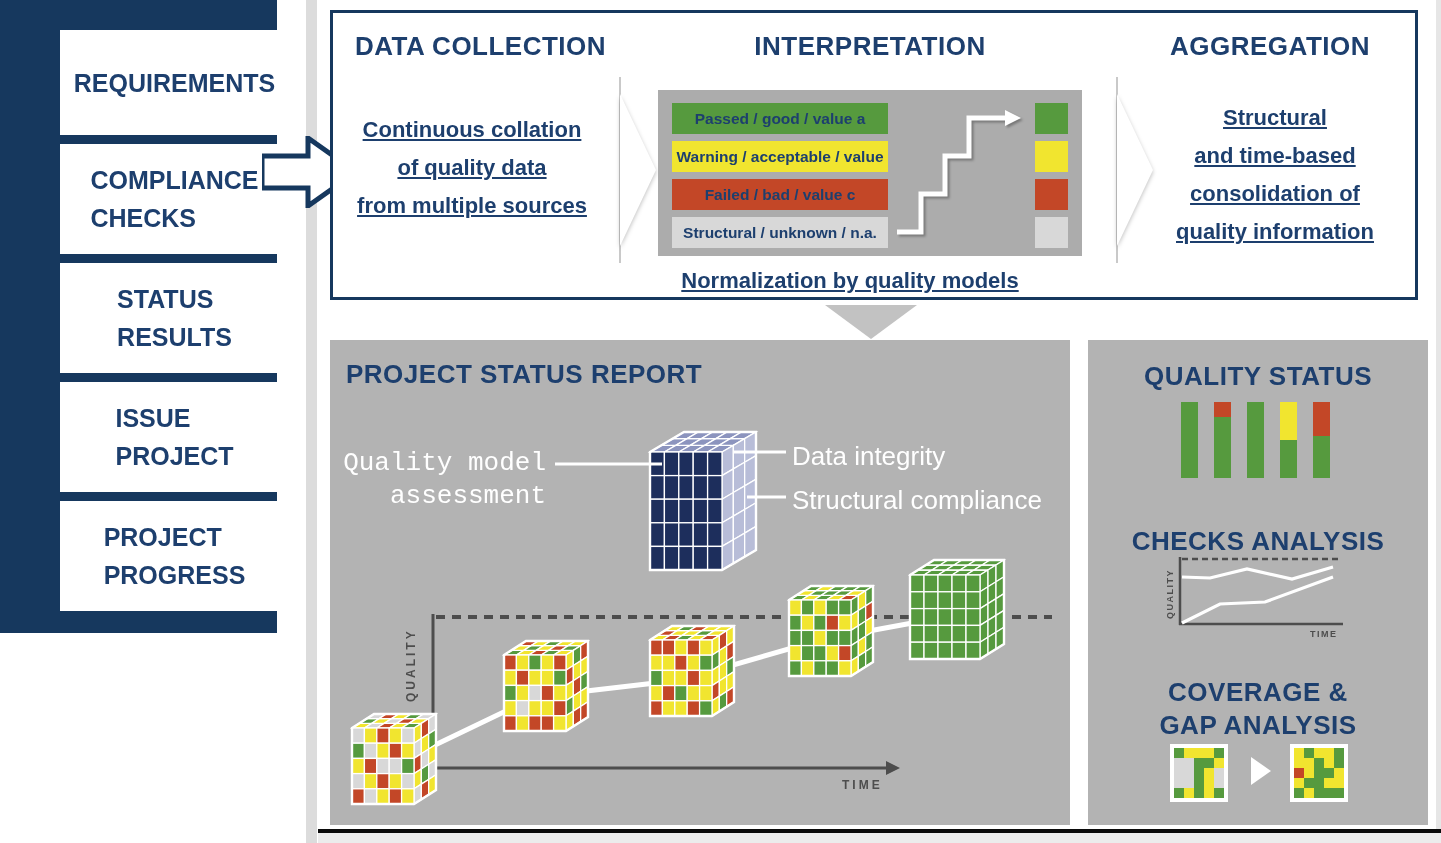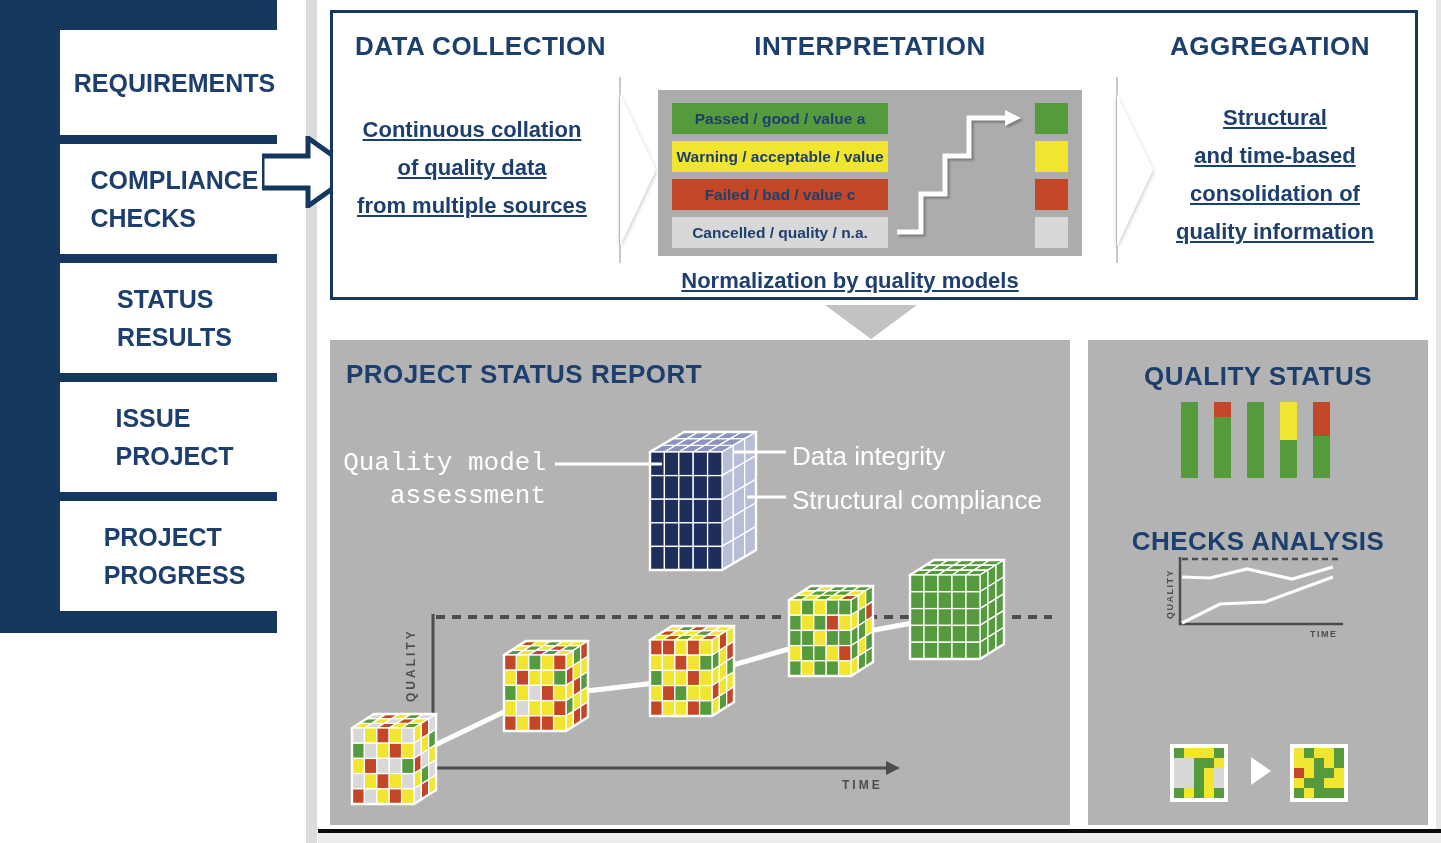--- a/index.html
+++ b/index.html
@@ -80,21 +80,21 @@
 
   <div class="h1 center" style="left:658px;top:31px;width:424px;">INTERPRETATION</div>
 
   <div id="interp-box">
       <div class="irow" style="top: 13px; background: rgb(86, 154, 62);">Passed / good / value a</div>
       <div class="isq" style="top: 13px; background: rgb(86, 154, 62);"></div>
       <div class="irow" style="top: 51px; background: rgb(241, 229, 47);">Warning / acceptable / value b</div>
       <div class="isq" style="top: 51px; background: rgb(241, 229, 47);"></div>
       <div class="irow" style="top: 89px; background: rgb(195, 71, 39);">Failed / bad / value c</div>
       <div class="isq" style="top: 89px; background: rgb(195, 71, 39);"></div>
-      <div class="irow" style="top: 127px; background: rgb(216, 216, 216);">Cancelled / quality / n.a.</div>
+      <div class="irow" style="top: 127px; background: rgb(216, 216, 216);">Structural / unknown / n.a.</div>
       <div class="isq" style="top: 127px; background: rgb(216, 216, 216);"></div>
     </div>
 
   <svg id="stair-svg" class="abs" style="left:880px;top:95px;" width="180" height="160" viewBox="880 95 180 160">
     <polyline points="897,232 921,232 921,194 945,194 945,156 969,156 969,118 1005,118" fill="none" stroke="#ffffff" stroke-width="5"></polyline>
     <polygon points="1005,110 1021,118 1005,126" fill="#ffffff"></polygon>
   </svg>
 
   <div class="body-txt" style="left:580px;top:262px;width:540px;">Normalization by quality models</div>
 
@@ -497,20 +497,22 @@
   <svg id="trend-svg" class="abs" style="left:1160px;top:550px;" width="195" height="95" viewBox="1160 550 195 95">
       <line x1="1180" y1="557" x2="1180" y2="625" stroke="#4D4D4D" stroke-width="2.5"></line>
       <line x1="1179" y1="624" x2="1343" y2="624" stroke="#4D4D4D" stroke-width="2.5"></line>
       <line x1="1182" y1="559" x2="1340" y2="559" stroke="#4D4D4D" stroke-width="2.5" stroke-dasharray="6 4"></line>
       <polyline points="1182,577 1210,578 1247,569 1292,579 1333,567" fill="none" stroke="#fff" stroke-width="3.2"></polyline>
       <polyline points="1182,623 1220,604 1265,602 1333,577" fill="none" stroke="#fff" stroke-width="3.2"></polyline>
       <text transform="translate(1173 619) rotate(-90)" class="axlab2">QUALITY</text>
       <text x="1310" y="637" class="axlab2">TIME</text>
     </svg>
 
+  <div class="h1 center" style="left:1088px;top:676px;width:340px;line-height:33px;">COVERAGE &amp;
+GAP ANALYSIS</div>
   <div id="cov-before" class="cov" style="left:1170px;">
       <div style="background: rgb(86, 154, 62);"></div>
       <div style="background: rgb(241, 229, 47);"></div>
       <div style="background: rgb(241, 229, 47);"></div>
       <div style="background: rgb(241, 229, 47);"></div>
       <div style="background: rgb(86, 154, 62);"></div>
       <div style="background: rgb(216, 216, 216);"></div>
       <div style="background: rgb(216, 216, 216);"></div>
       <div style="background: rgb(86, 154, 62);"></div>
       <div style="background: rgb(86, 154, 62);"></div>

